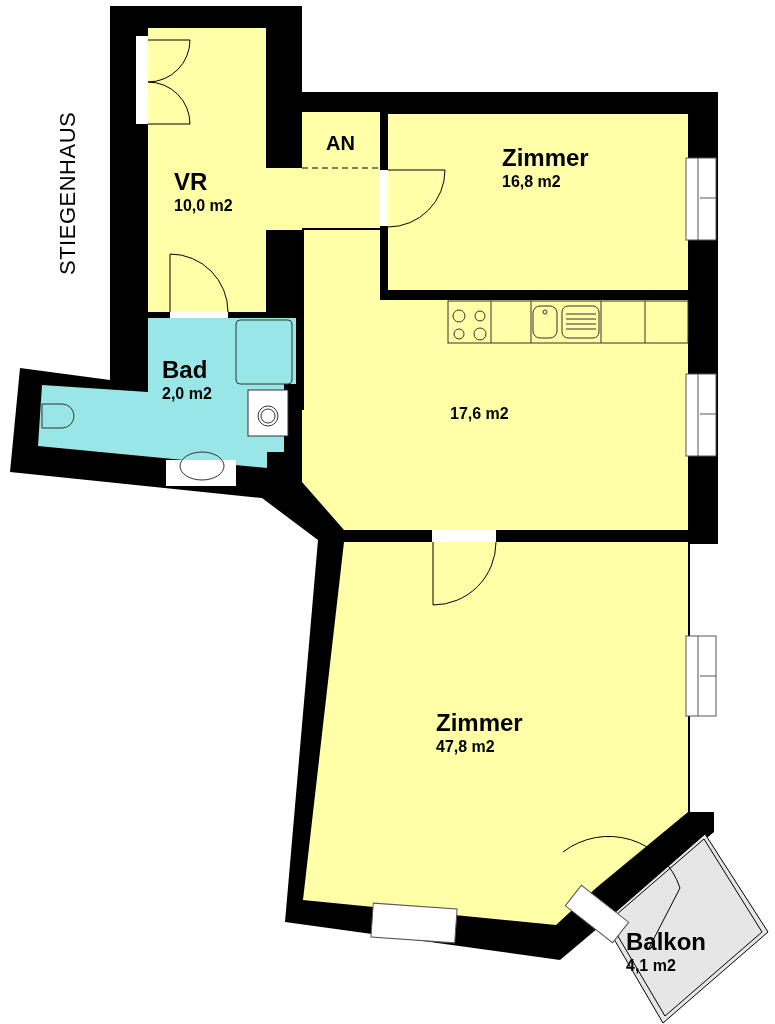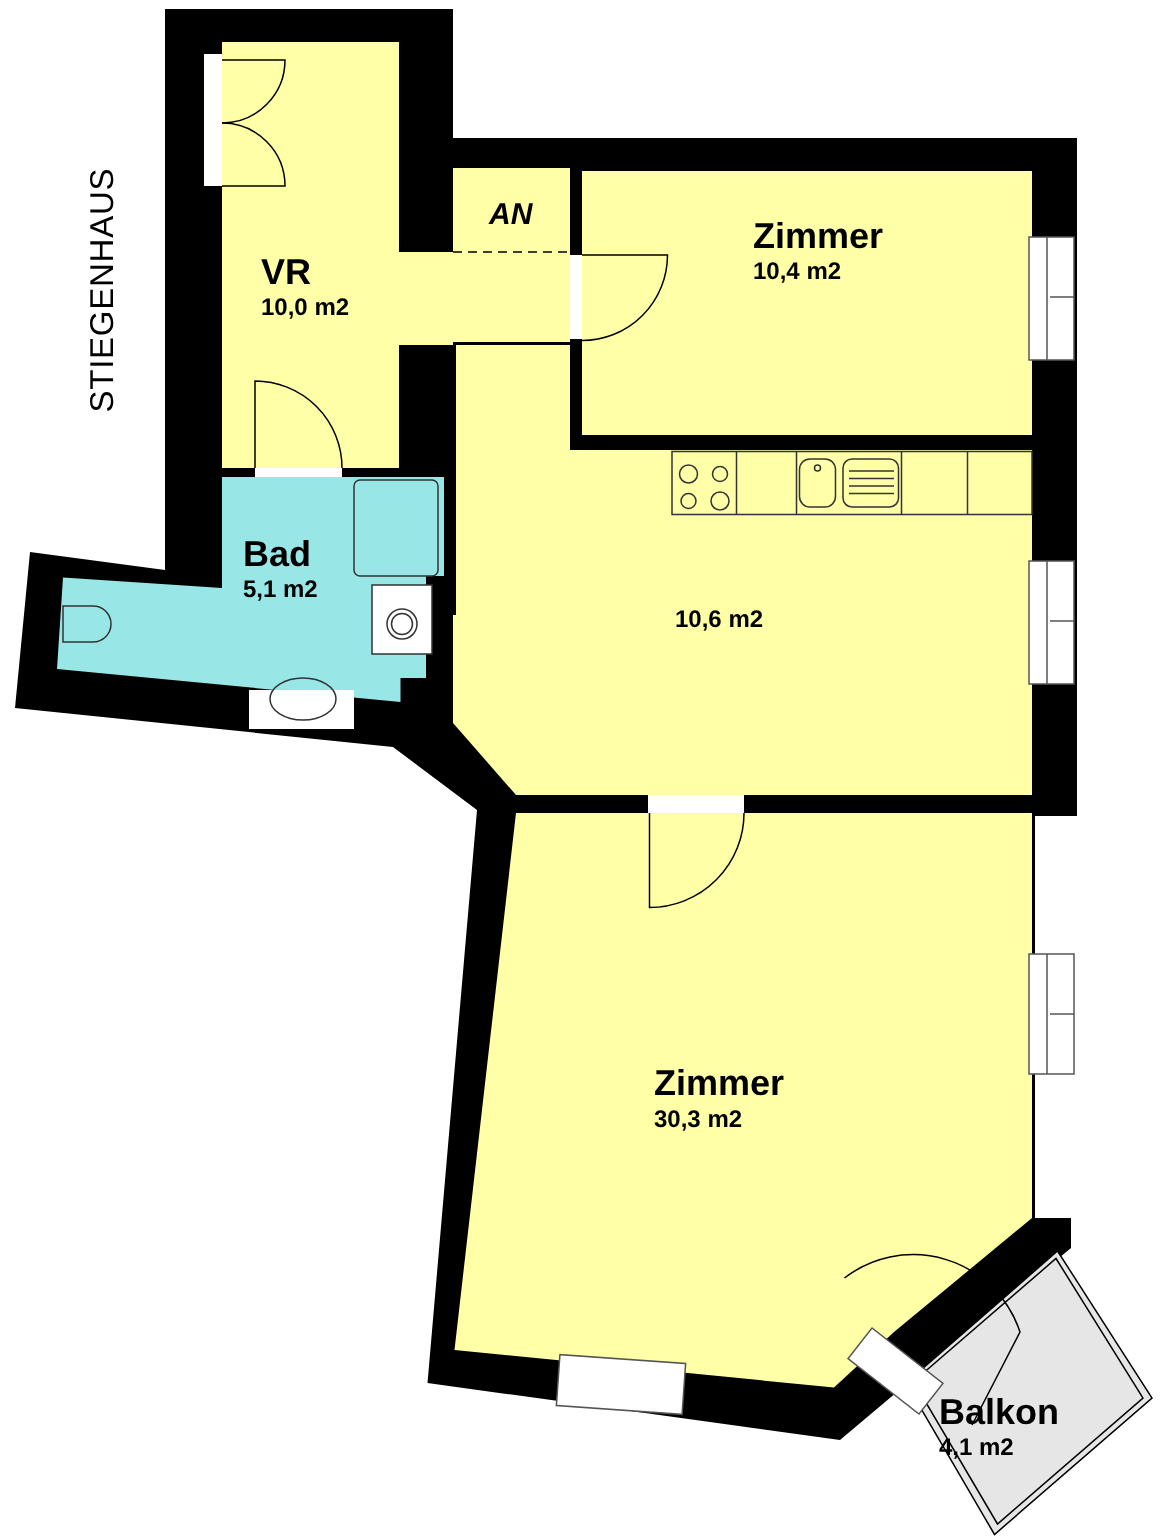--- a/index.html
+++ b/index.html
@@ -1,21 +1,21 @@
 <!DOCTYPE html>
 <html><head>
 <meta charset="utf-8">
 <style>
   html, body { margin: 0; padding: 0; background: #ffffff; }
   body { width: 775px; height: 1024px; overflow: hidden; position: relative; font-family: "Liberation Sans", sans-serif; }
   #plan { position: absolute; left: 0; top: 0; width: 775px; height: 1024px; }
   .lbl { position: absolute; font-family: "Liberation Sans", sans-serif; font-weight: bold; color: #000; white-space: nowrap; line-height: 1; }
   .room-name { font-size: 24px; }
   .room-area { font-size: 16px; margin-top: 4px; }
-  .small-name { font-size: 20px; font-style: italic; }
+  .small-name { font-size: 20px; }
   .stair { position: absolute; left: 57px; top: 275px; transform-origin: 0 0; transform: rotate(-90deg); font-size: 22px; font-weight: normal; letter-spacing: 0.5px; }
 </style>
 </head>
 <body>
 
 <svg id="plan" viewBox="0 0 775 1024" xmlns="http://www.w3.org/2000/svg">
 
   <g fill="#000">
 
     <polygon points="110,6 302,6 302,92 718,92 718,544 690,544 690,812 714,812 714,832 598,928 560,960 285,922 318,540 262,498 10,472 20,368 110,380"></polygon>
@@ -118,29 +118,29 @@
 
 <div class="lbl" style="left:174px;top:130px;margin-top:40px;">
   <div class="room-name">VR</div>
   <div class="room-area">10,0 m2</div>
 </div>
 <div class="lbl" style="left:326px;top:133px;">
   <div class="small-name">AN</div>
 </div>
 <div class="lbl" style="left:502px;top:146px;">
   <div class="room-name">Zimmer</div>
-  <div class="room-area">10,4 m2</div>
+  <div class="room-area">16,8 m2</div>
 </div>
 <div class="lbl" style="left:162px;top:358px;">
   <div class="room-name">Bad</div>
-  <div class="room-area">5,1 m2</div>
+  <div class="room-area">2,0 m2</div>
 </div>
 <div class="lbl" style="left:450px;top:402px;">
-  <div class="room-area">10,6 m2</div>
+  <div class="room-area">17,6 m2</div>
 </div>
 <div class="lbl" style="left:436px;top:711px;">
   <div class="room-name">Zimmer</div>
-  <div class="room-area">30,3 m2</div>
+  <div class="room-area">47,8 m2</div>
 </div>
 <div class="lbl" style="left:626px;top:930px;">
   <div class="room-name">Balkon</div>
   <div class="room-area">4,1 m2</div>
 </div>
 
 </body></html>

